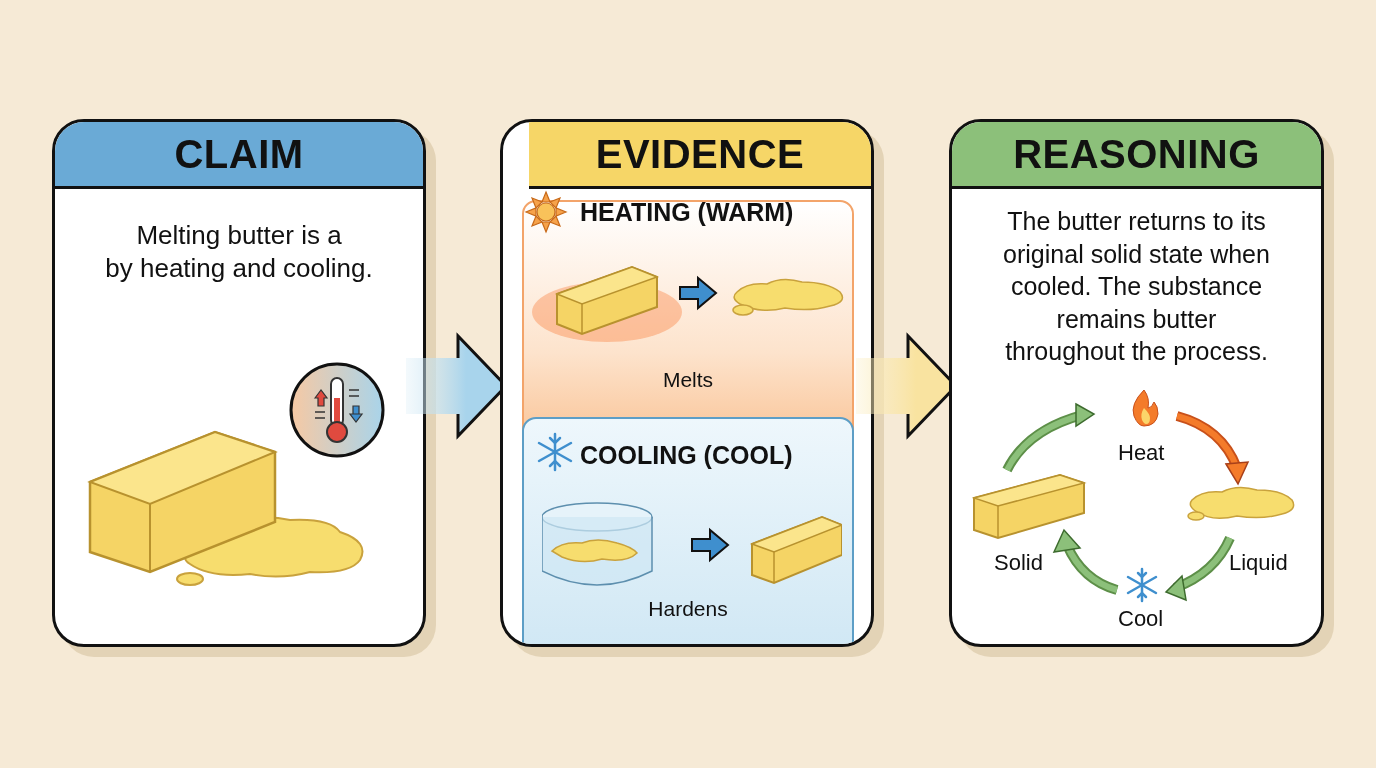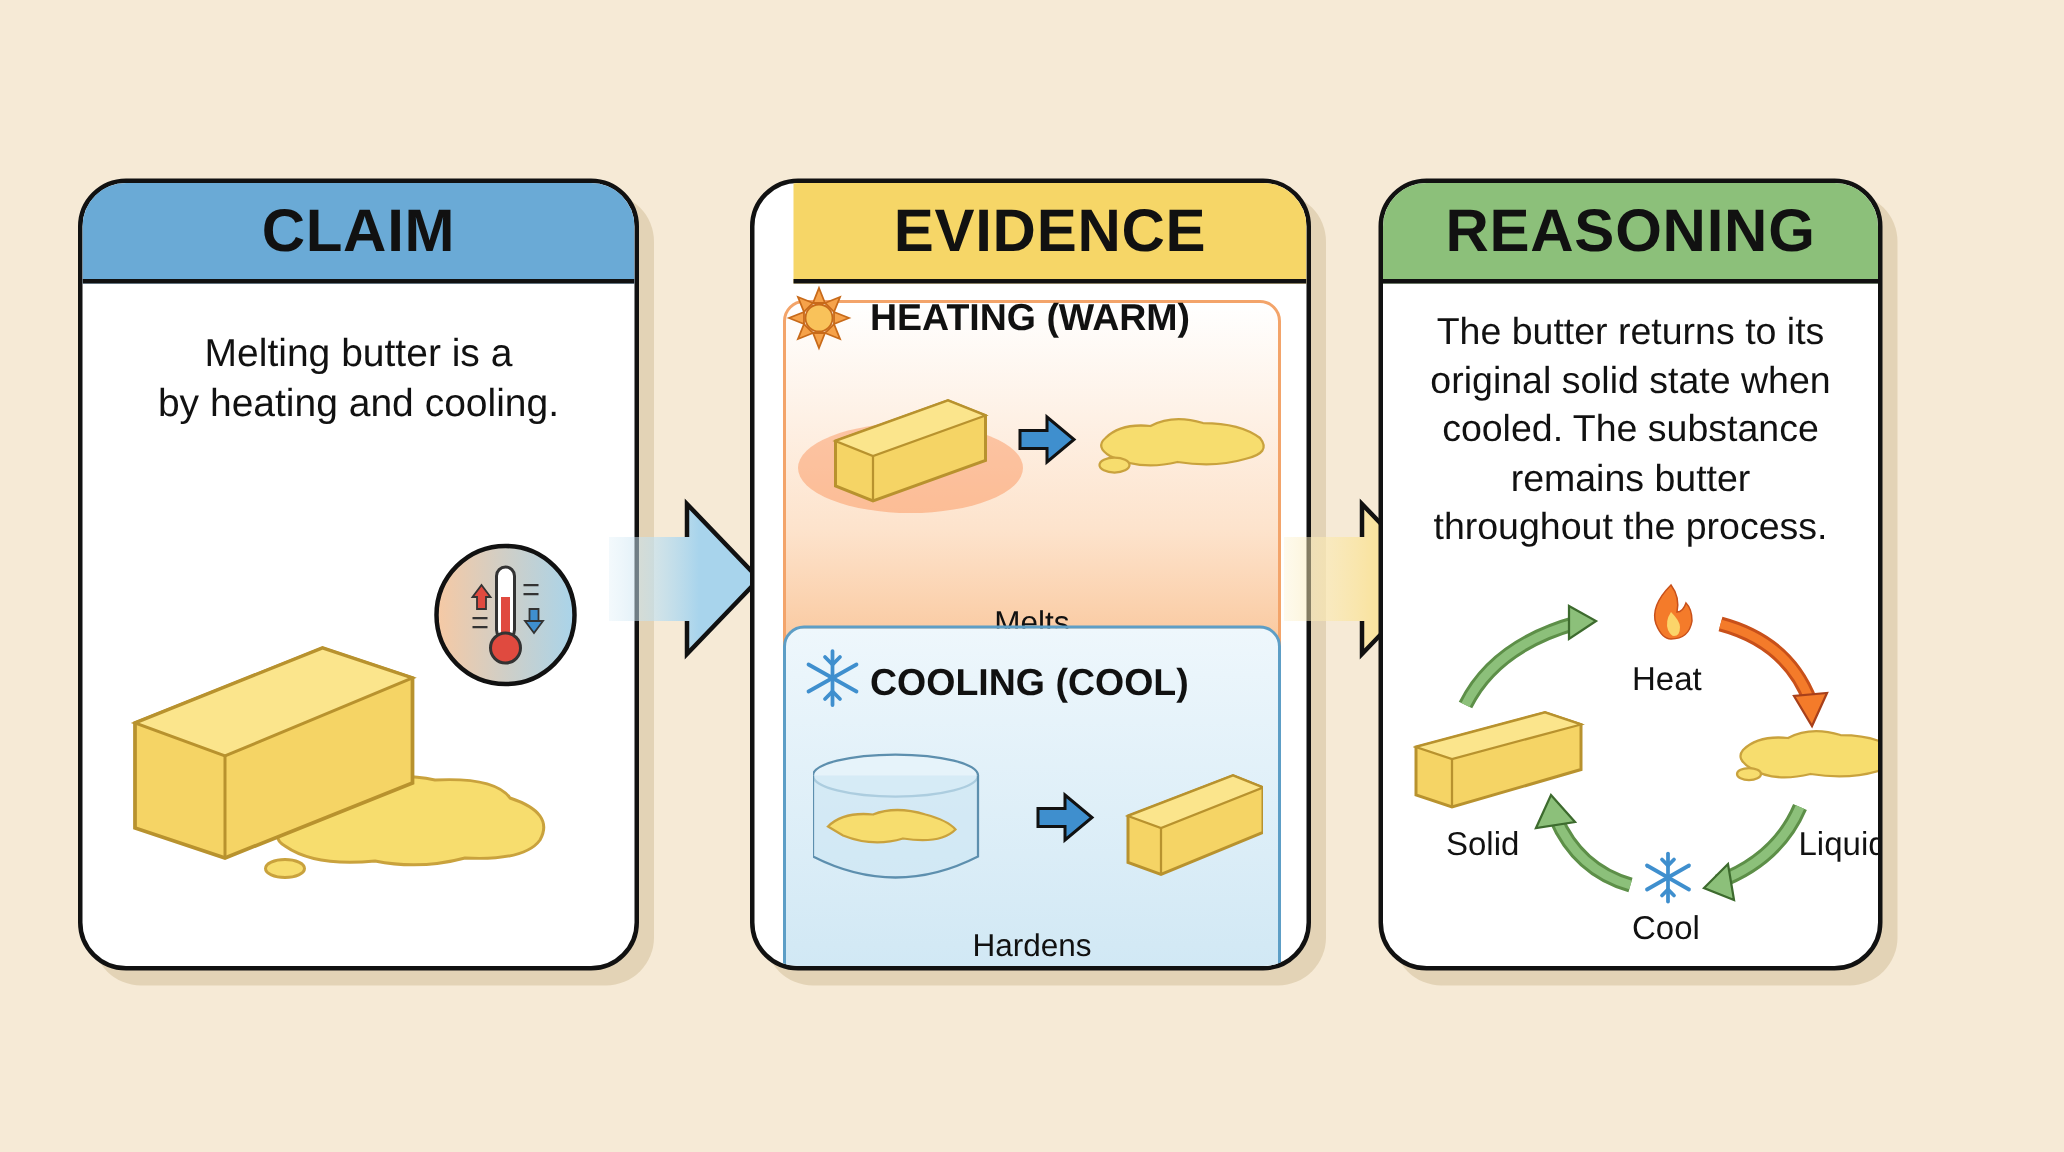--- a/index.html
+++ b/index.html
@@ -18,21 +18,21 @@
   }
   .panel-header {
     height: 64px; border-bottom: 3px solid #111;
     display: flex; align-items: center; justify-content: center;
     font-weight: bold; font-size: 40px; color: #111; letter-spacing: 0.5px;
   }
   #claim { left: 52px; width: 374px; }
   #claim .panel-header { background: #6aaad6; }
   #evidence { left: 500px; width: 374px; padding-left: 26px; }
   #evidence .panel-header { background: #f6d667; }
-  #reasoning { left: 919px; width: 336px; }
+  #reasoning { left: 949px; width: 375px; }
   #reasoning .panel-header { background: #8cc07a; }
 
   .body-text {
     text-align: center; font-size: 26px; line-height: 33px; color: #111;
     margin-top: 30px; padding: 0 10px;
   }
   .sub-box {
     position: absolute; left: 19px; width: 332px; border-radius: 14px;
     box-sizing: border-box;
   }
@@ -45,21 +45,21 @@
     top: 295px; height: 246px;
     background: linear-gradient(180deg, #eef7fc 0%, #cfe7f4 100%);
     border: 2px solid #5d9ec6;
   }
   .sub-title {
     position: absolute; left: 56px; top: 10px;
     font-weight: bold; font-size: 25px; color: #111;
   }
   .sub-icon { position: absolute; left: 8px; top: 4px; }
   .sub-caption {
-    position: absolute; left: 0; right: 0; text-align: center; font-size: 21px; color: #111; margin-top: 36px;
+    position: absolute; left: 0; right: 0; text-align: center; font-size: 21px; color: #111;
   }
   .connector { position: absolute; }
   .cycle-label { position: absolute; font-size: 22px; color: #111; }
 </style>
 </head>
 <body>
 
 <div class="panel" id="claim">
   <div class="panel-header">CLAIM</div>
   <div class="body-text">
@@ -148,21 +148,21 @@
     <div class="sub-title" style="top:22px">COOLING (COOL)</div>
     <svg style="position:absolute;left:18px;top:80px" width="300" height="100">
       <ellipse cx="55" cy="18" rx="55" ry="14" fill="#e6f3fa" stroke="#5d8fae" stroke-width="1.5"></ellipse>
       <path d="M0 18 V72 q55 28 110 0 V18" fill="#cfe7f4" fill-opacity="0.7" stroke="#5d8fae" stroke-width="1.5"></path>
       <path d="M10 52 q10 -10 30 -8 q15 -6 35 0 q15 4 20 10 q-10 10 -35 6 q-20 6 -40 -2z" fill="#f7dd6e" stroke="#c9a23d" stroke-width="1.5"></path>
       <path d="M150 40 h18 v-9 l18 15 l-18 15 v-9 h-18z" fill="#3f8fce" stroke="#111" stroke-width="2"></path>
       <path d="M210 45 L280 18 L300 26 L300 56 L232 84 L210 76 Z" fill="#f5d465" stroke="#b8922e" stroke-width="2"></path>
       <path d="M210 45 L280 18 L300 26 L232 53 Z" fill="#fbe58c" stroke="#b8922e" stroke-width="1.5"></path>
       <path d="M232 53 V84" stroke="#b8922e" stroke-width="1.5"></path>
     </svg>
-    <div class="sub-caption" style="top:164px">Hardens</div>
+    <div class="sub-caption" style="top:178px">Hardens</div>
   </div>
 </div>
 
 <svg class="connector" style="left:856px;top:330px" width="110" height="115">
   <defs>
     <linearGradient id="ya" x1="0" x2="1">
       <stop offset="0" stop-color="#fbeec2" stop-opacity="0.3"></stop>
         <stop offset="0.6" stop-color="#f9e3a0"></stop>
     </linearGradient>
   </defs>

